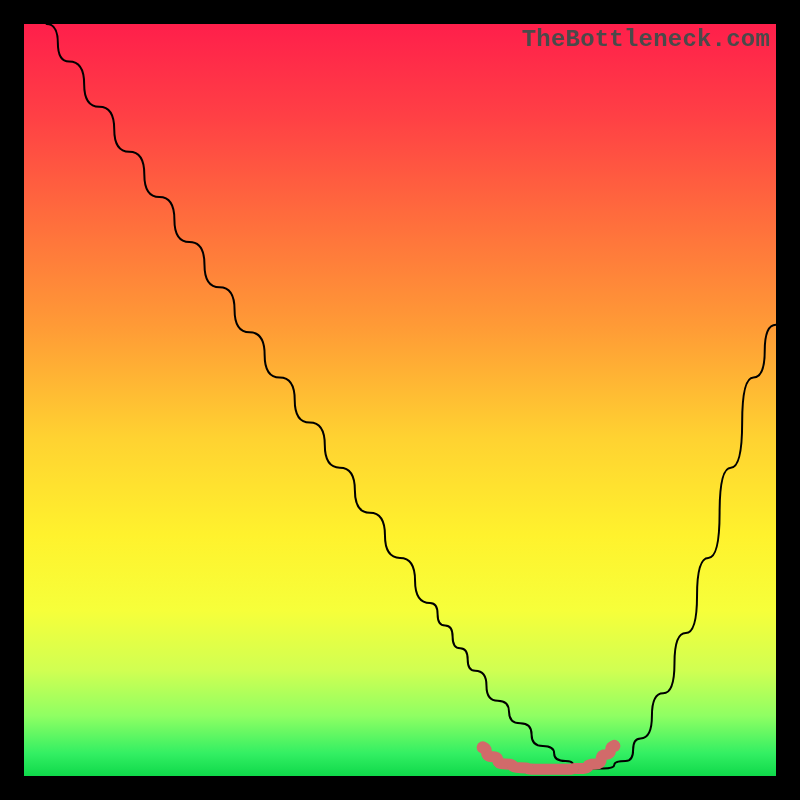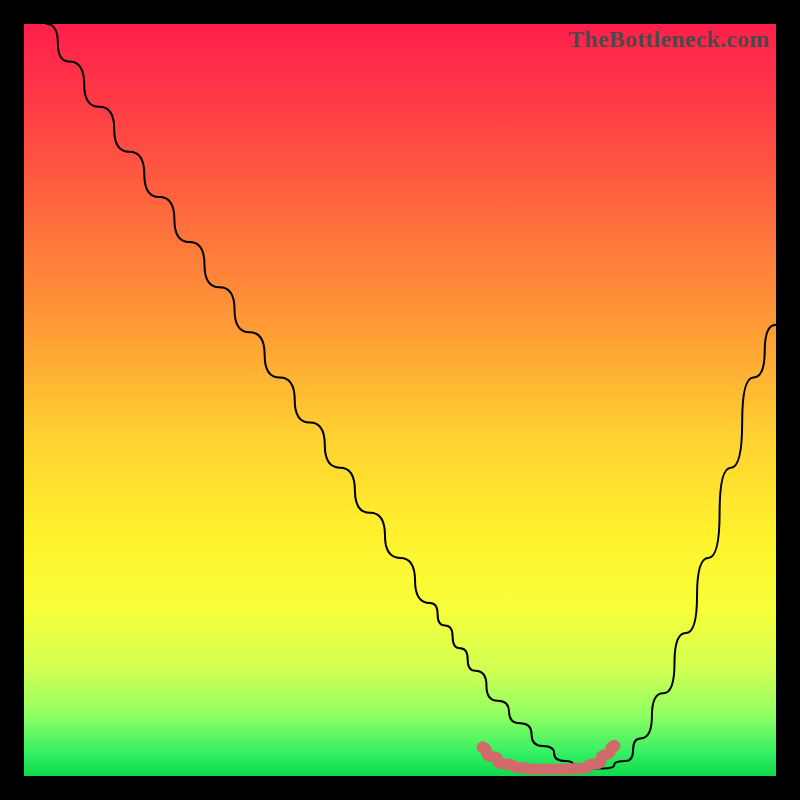--- a/index.html
+++ b/index.html
@@ -23,21 +23,21 @@
     left: 0;
     top: 0;
     width: 752px;
     height: 752px;
   }
   .watermark {
     position: absolute;
     top: 2px;
     right: 6px;
     color: #4a4a4a;
-    font-family: Liberation Serif, serif;
+    font-family: Liberation Mono, monospace;
     font-size: 24px;
     font-weight: 600;
     letter-spacing: 0.2px;
     user-select: none;
   }
 </style>
 </head>
 <body>
 
 <div class="frame">

